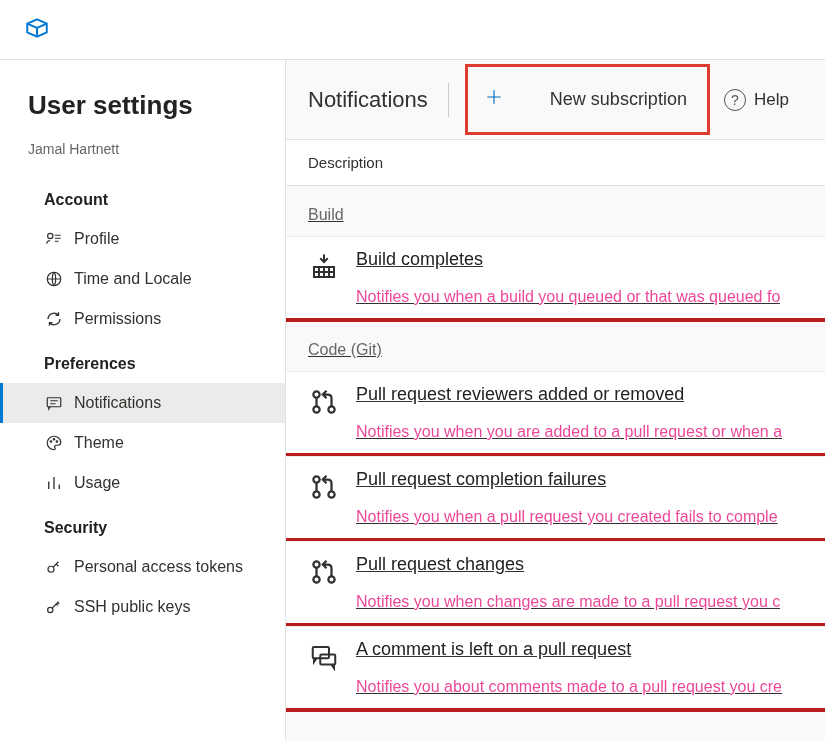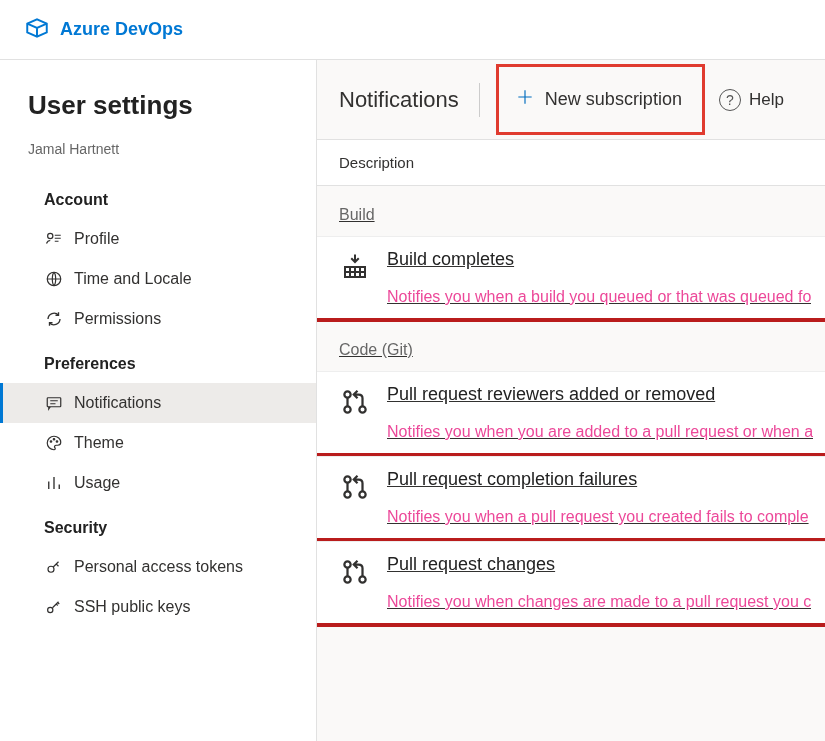--- a/index.html
+++ b/index.html
@@ -20,21 +20,21 @@
       padding-left: 24px;
     }
     .topbar .logo-icon { color: #0078d4; margin-right: 10px; }
     .topbar .brand {
       color: #0078d4;
       font-weight: 600;
       font-size: 18px;
     }
     .layout { display: flex; height: calc(100% - 60px); }
     .sidebar {
-      width: 317px;
+      width: 286px;
       border-right: 1px solid #e1e1e1;
       padding: 30px 0 0 0;
     }
     .sidebar-header { padding: 0 28px 18px 28px; }
     .page-title { font-size: 26px; font-weight: 600; color: #222; }
     .user-name { font-size: 14px; color: #666; margin-top: 20px; }
     .section-label {
       font-size: 16px;
       font-weight: 600;
       color: #222;
@@ -88,20 +88,21 @@
       background: #ccc;
       margin: 0 16px 0 20px;
     }
     .new-sub-btn {
       display: flex;
       align-items: center;
       font-size: 18px;
       color: #323130;
       cursor: pointer;
       padding: 6px 12px;
+      gap: 36px;
     }
     .highlight-box {
       border: 3px solid #e03b2f;
       padding: 14px 8px 14px 4px;
       display: flex;
       align-items: center;
     }
     .plus-icon { color: #006cbe; margin-right: 10px; }
     .help-btn {
       display: flex;
@@ -160,21 +161,20 @@
 </head>
 <body>
 
 <div class="topbar">
   <span class="logo-icon">
     <svg width="26" height="26" viewBox="0 0 24 24" fill="none" stroke="#0078d4" stroke-width="1.8">
       <path d="M3 8 L12 4 L21 8 L21 16 L12 20 L3 16 Z" fill="#fff"></path>
       <path d="M3 8 L12 12 L21 8 M12 12 L12 20"></path>
     </svg>
   </span>
-  <span class="brand">Azure DevOps</span>
 </div>
 
 <div class="layout">
 
   <div class="sidebar">
     <div class="sidebar-header">
       <div class="page-title">User settings</div>
       <div class="user-name">Jamal Hartnett</div>
     </div>
 
@@ -337,16 +337,30 @@
               <circle cx="18" cy="18" r="2.5"></circle>
               <path d="M6 8.5v7M18 15.5V9c0-2-1-3-3-3h-3M14 3l-3 3 3 3"></path>
             </svg>
         </span>
         <div>
           <div class="notif-title">Pull request changes</div>
           <div class="notif-desc">Notifies you when changes are made to a pull request you c</div>
         </div>
       </div>
 
+      <div class="notif-row">
+        <span class="notif-icon">
+          <svg width="30" height="30" viewBox="0 0 24 24" fill="none" stroke="currentColor" stroke-width="1.6">
+              <rect x="3" y="4" width="13" height="9" rx="1"></rect>
+              <path d="M6 13l-2 3v-3"></path>
+              <rect x="9" y="10" width="12" height="8" rx="1"></rect>
+              <path d="M18 18l2 3v-3"></path>
+            </svg>
+        </span>
+        <div>
+          <div class="notif-title">A comment is left on a pull request</div>
+          <div class="notif-desc">Notifies you about comments made to a pull request you cre</div>
+        </div>
+      </div>
 
     </div>
   </div>
 </div>
 
 </body></html>

